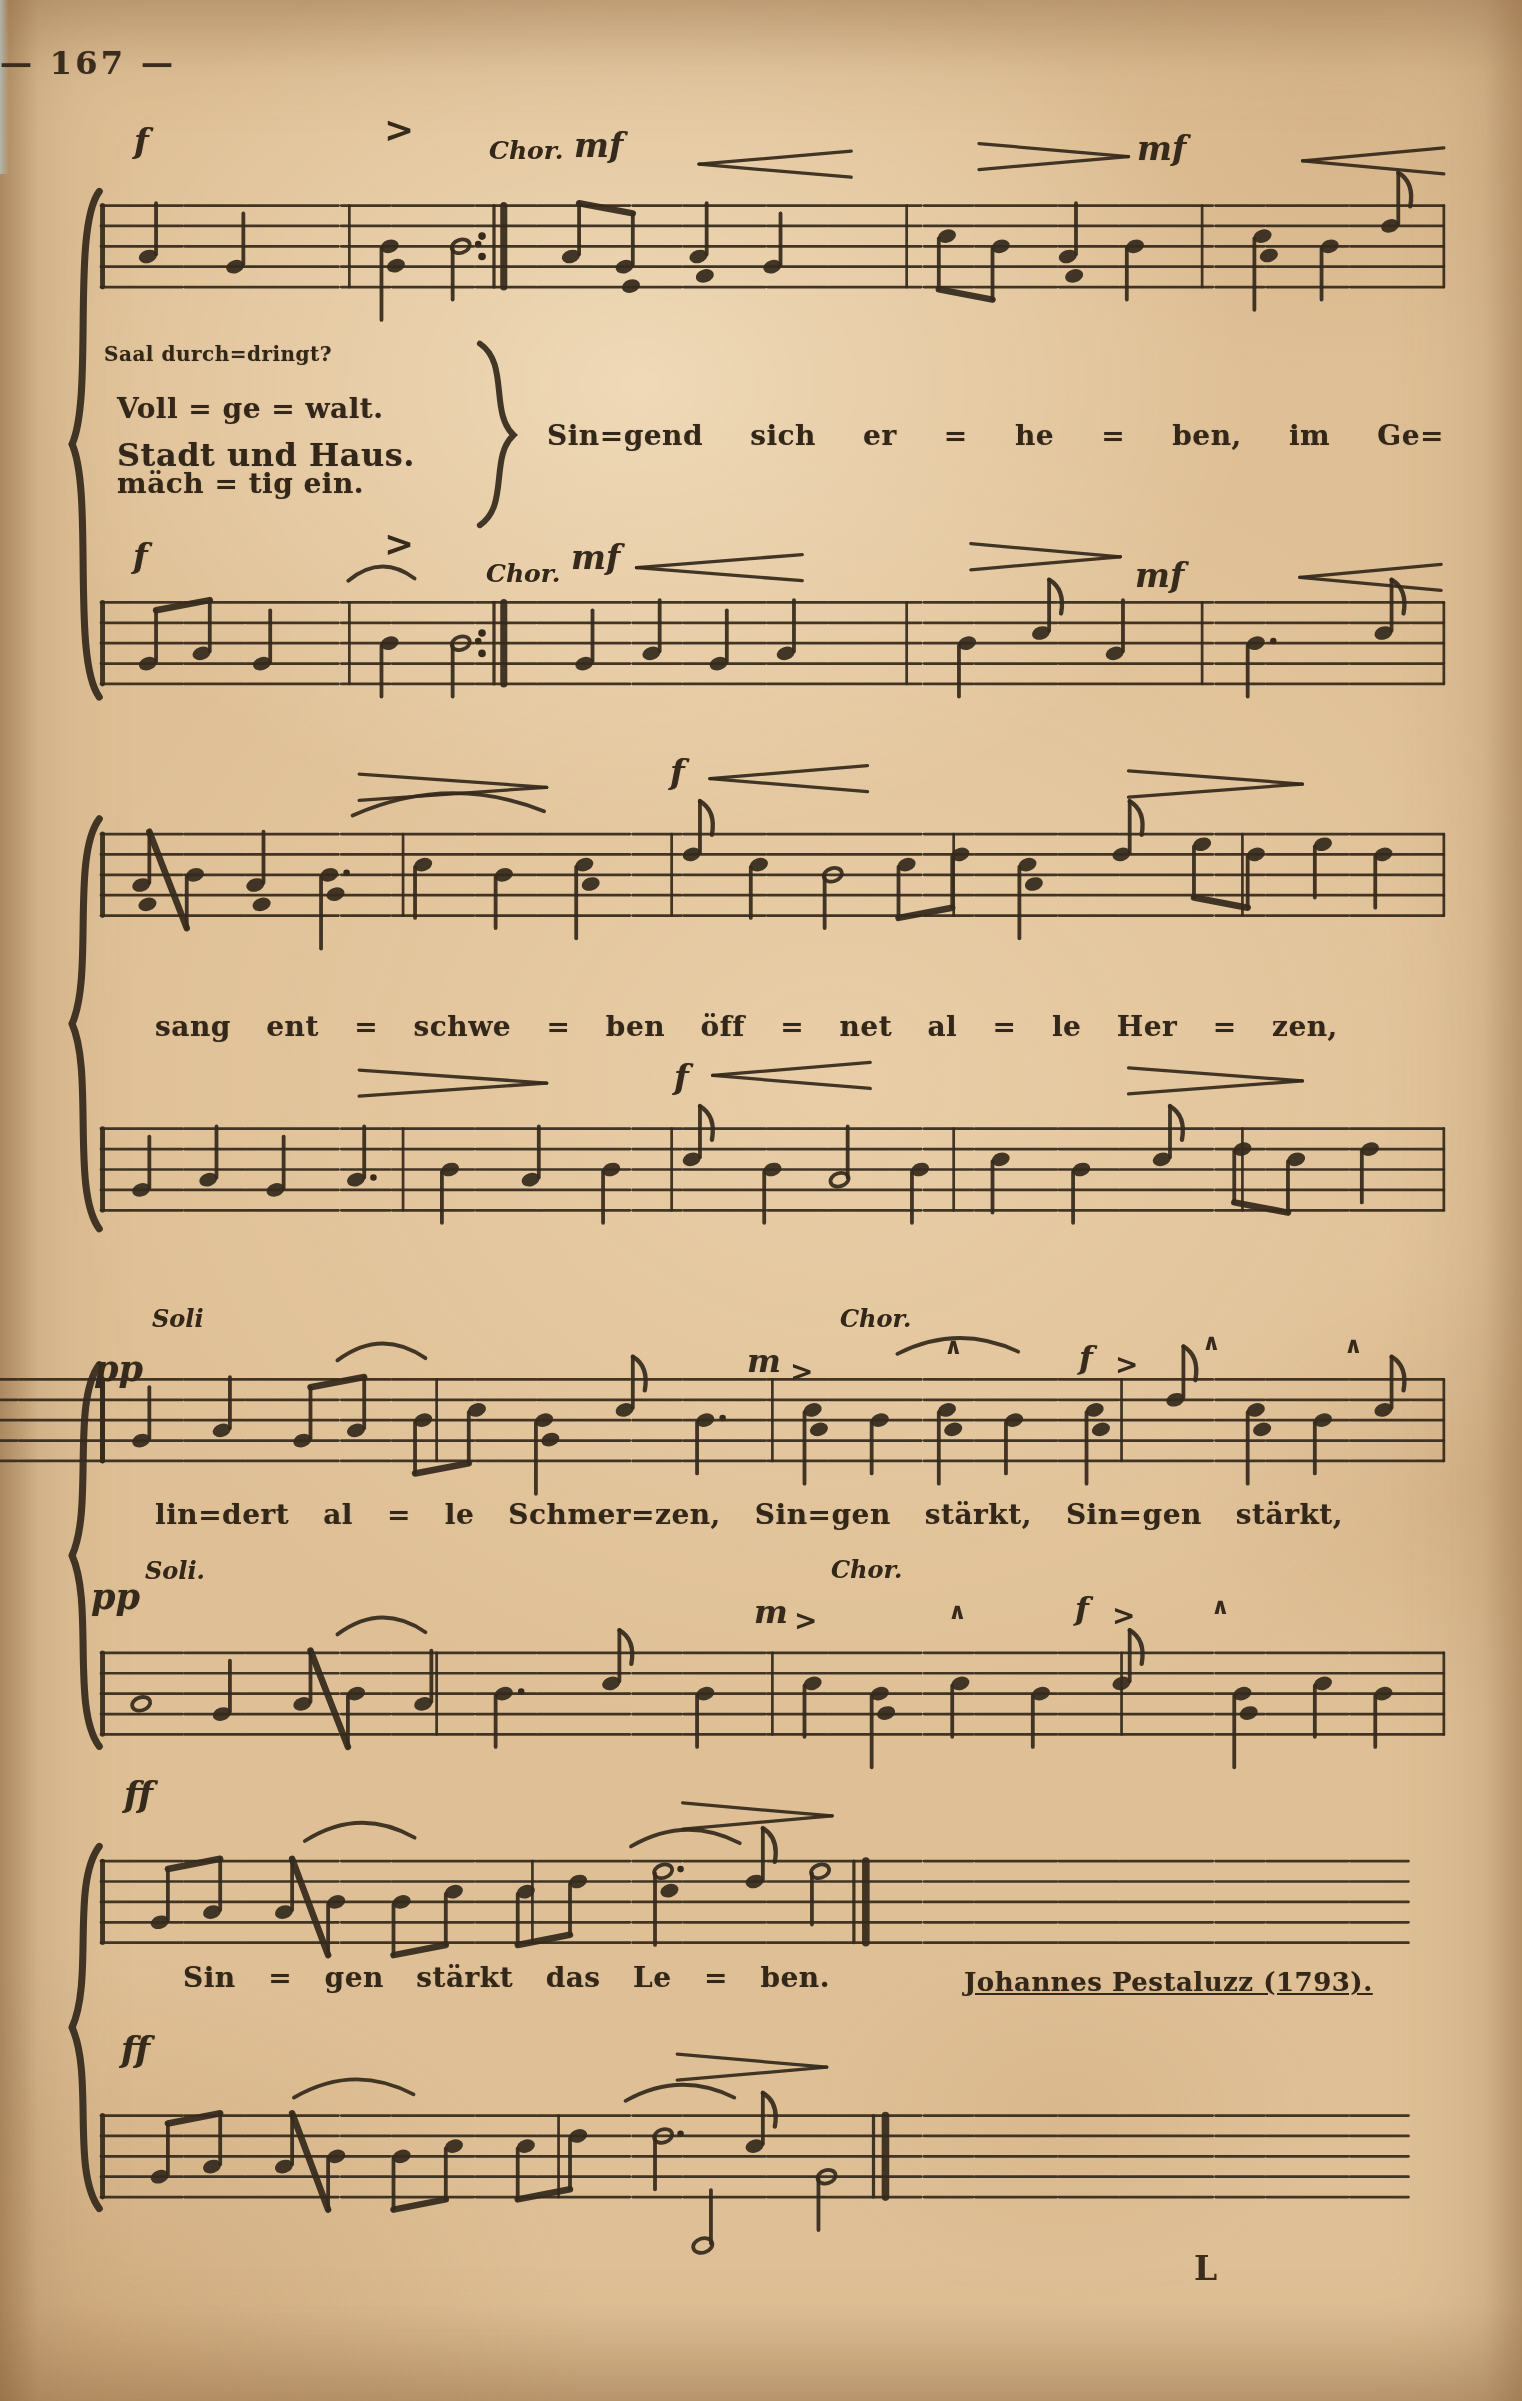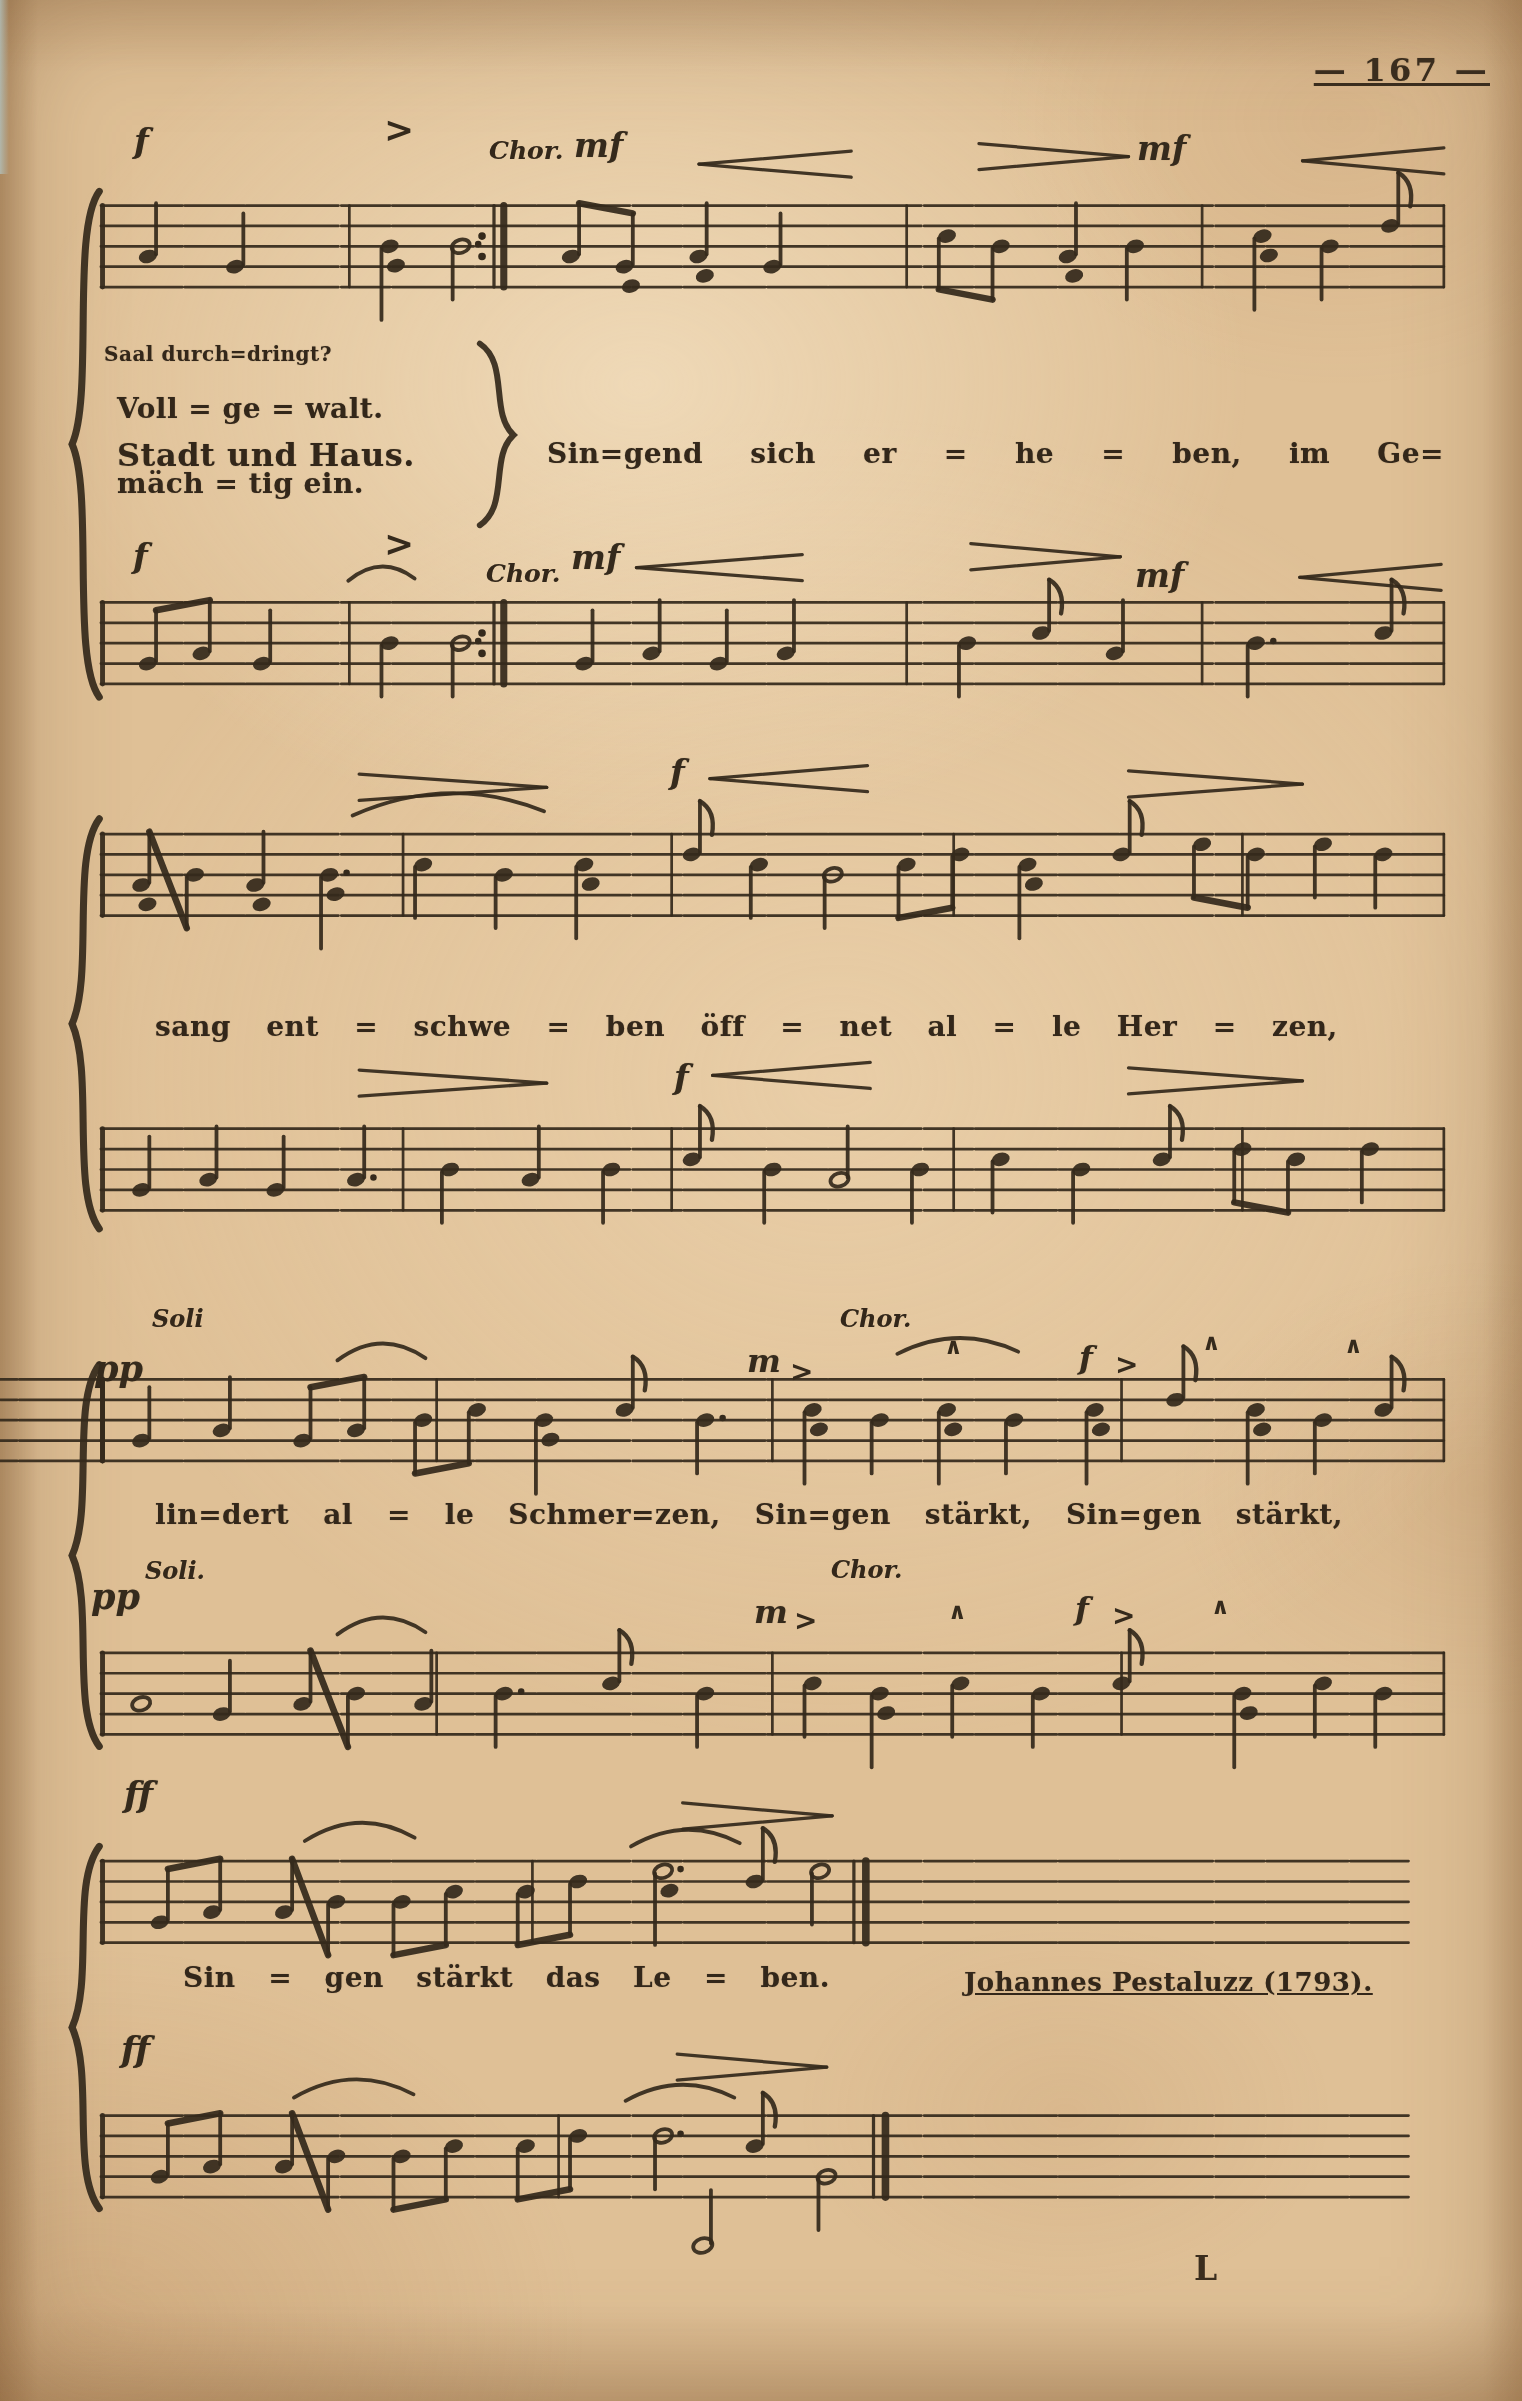--- a/index.html
+++ b/index.html
@@ -41,34 +41,34 @@
   .accent{font-family:"DejaVu Sans","Liberation Sans",sans-serif;font-weight:700;color:#352a1c;}
   .lyricline{display:flex;justify-content:space-between;align-items:baseline;}
   .pageno{font-weight:700;letter-spacing:3.3px;color:#3a2d1e;text-shadow:0 0 1.1px rgba(58,45,30,.3);}
   .cornerstrip{background:linear-gradient(90deg,#b3c2bd,rgba(179,194,189,0));opacity:.8;}
 </style>
 </head>
 <body>
 
 <div class="abs cornerstrip" style="left:0;top:0;width:8.7px;height:174px;"></div>
 
-<div class="abs pageno" style="left:0;top:51px;width:1490px;text-align:right;font-size:32px;text-decoration:underline;">—  167  —</div>
+<div class="abs pageno" style="left:0;top:44px;width:1490px;text-align:left;font-size:32px;">—  167  —</div>
 
 <div class="abs dyn" style="left:134px;top:121px;font-size:34px;">f</div>
 <div class="abs accent" style="left:384px;top:109px;font-size:36px;">&gt;</div>
 <div class="abs lbl" style="left:489px;top:136px;font-size:25px;">Chor.</div>
 <div class="abs dyn" style="left:574px;top:126px;font-size:33px;">mf</div>
 <div class="abs dyn" style="left:1137px;top:129px;font-size:33px;">mf</div>
 
 <div class="abs fr" style="left:104px;top:342px;font-size:20px;">Saal durch=dringt?</div>
 <div class="abs fr" style="left:117px;top:392px;font-size:28px;">Voll  =  ge  =  walt.</div>
 <div class="abs fr" style="left:117px;top:436px;font-size:32px;">Stadt  und   Haus.</div>
 <div class="abs fr" style="left:117px;top:467px;font-size:28px;">mäch = tig     ein.</div>
 
-<div class="abs lyricline fr" style="left:547px;top:419px;width:897px;font-size:28px;margin-top:18px;">
+<div class="abs lyricline fr" style="left:547px;top:419px;width:897px;font-size:28px;">
     <span>Sin=gend</span>
     <span>sich</span>
     <span>er</span>
     <span>=</span>
     <span>he</span>
     <span>=</span>
     <span>ben,</span>
     <span>im</span>
     <span>Ge=</span>
   </div>

